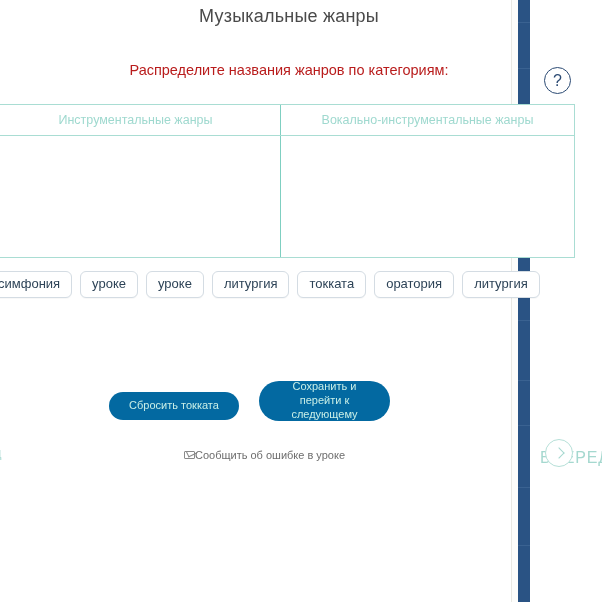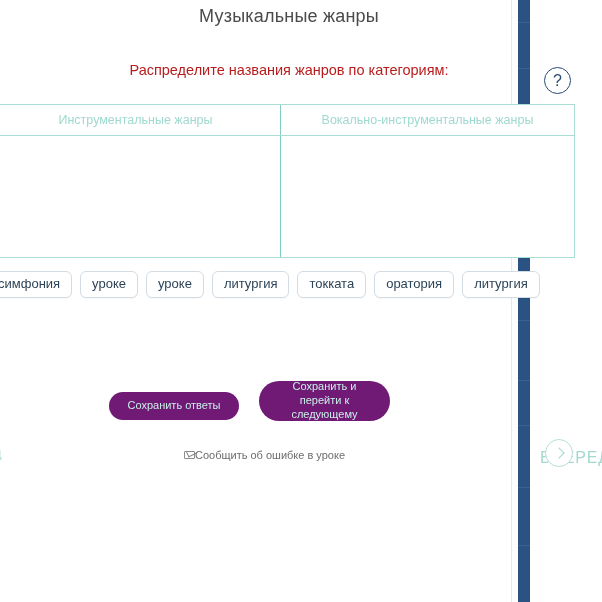--- a/index.html
+++ b/index.html
@@ -150,21 +150,21 @@
     cursor: grab;
     box-shadow: 0 1px 1px rgba(0,0,0,0.03);
     line-height: 1.1;
   }
 
   
   .btn {
     position: absolute;
     border: none;
     border-radius: 20px;
-    background: #701a75;
+    background: #0369a1;
     color: #c9efe7;
     font-size: 11px;
     font-family: "Liberation Sans", sans-serif;
     cursor: pointer;
     text-align: center;
     line-height: 1.25;
     padding: 0;
   }
   .btn-reset {
     left: 109px;
@@ -297,21 +297,21 @@
   <div class="chips-row" id="chips-row">
       <div class="chip">симфония</div>
       <div class="chip">уроке</div>
       <div class="chip">уроке</div>
       <div class="chip">литургия</div>
       <div class="chip">токката</div>
       <div class="chip">оратория</div>
       <div class="chip">литургия</div>
     </div>
 
-  <button class="btn btn-reset">Сохранить ответы</button>
+  <button class="btn btn-reset">Сбросить токката</button>
   <button class="btn btn-save">Сохранить и перейти к следующему</button>
 
   <div class="footer-back">ЗАД</div>
 
   <div class="footer-report">
     <span class="env-icon"></span>
     <span>Сообщить об ошибке в уроке</span>
   </div>
 
   <div class="footer-fwd-label">ВПЕРЕД</div>

